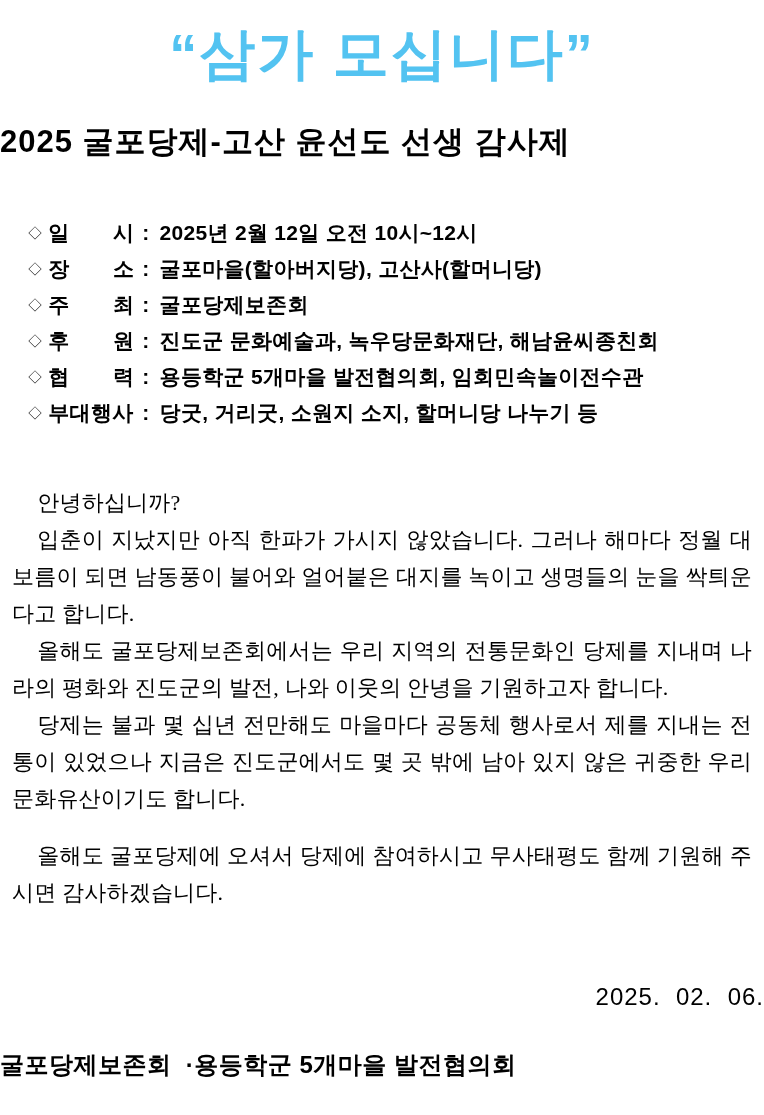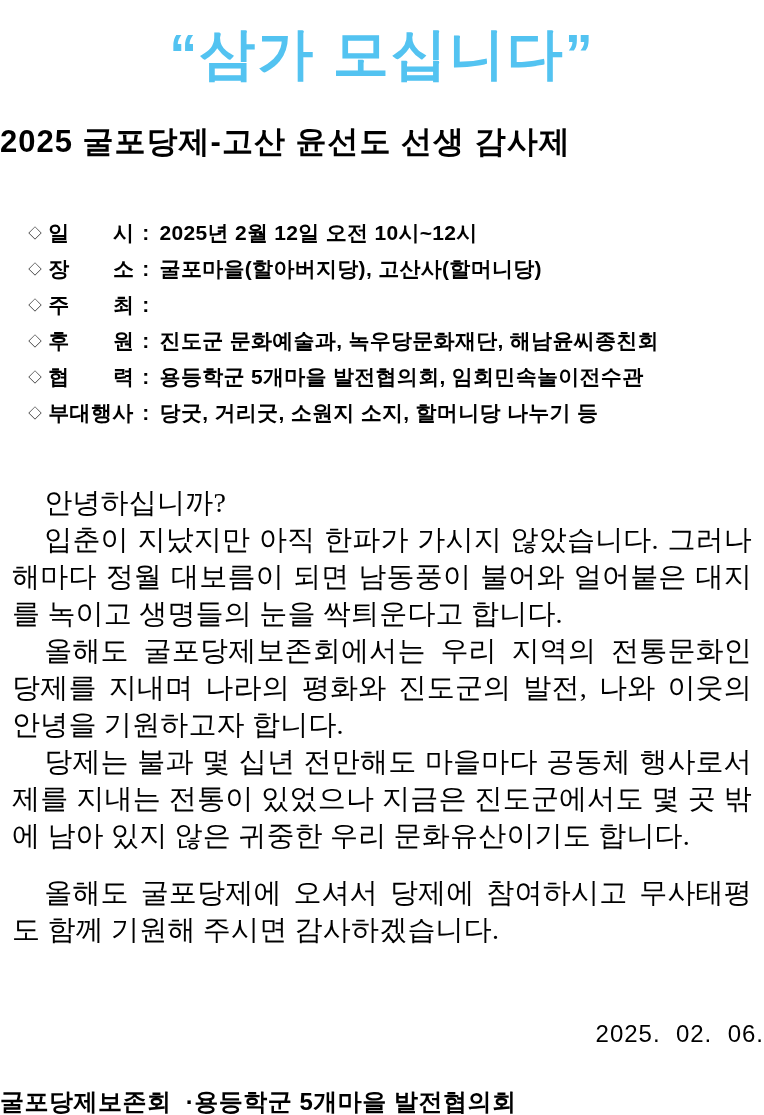--- a/index.html
+++ b/index.html
@@ -59,21 +59,21 @@
     text-align-last: justify;
   }
   .colon {
     flex: none;
     margin: 0 10px 0 8px;
   }
   .dvalue { flex: 1 1 auto; overflow: visible; }
   .letter {
     margin: 52px 12px 0 12px;
     font-family: "Liberation Serif", "DejaVu Serif", serif;
-    font-size: 28px;
+    font-size: 22px;
     line-height: 37px;
     text-align: justify;
     letter-spacing: 0.2px;
   }
   .letter p { text-indent: 1.15em; }
   .letter p.para-gap { margin-top: 20px; }
   .doc-date {
     margin-top: 72px;
     text-align: right;
     font-size: 24px;
@@ -112,20 +112,21 @@
       <span class="bullet">◇</span>
       <span class="dlabel">장 소</span>
       <span class="colon">:</span>
       <span class="dvalue">굴포마을(할아버지당), 고산사(할머니당)</span>
     </div>
 
     <div class="detail-row">
       <span class="bullet">◇</span>
       <span class="dlabel">주 최</span>
       <span class="colon">:</span>
+      <span class="dvalue">굴포당제보존회</span>
     </div>
 
     <div class="detail-row">
       <span class="bullet">◇</span>
       <span class="dlabel">후 원</span>
       <span class="colon">:</span>
       <span class="dvalue">진도군 문화예술과, 녹우당문화재단, 해남윤씨종친회</span>
     </div>
 
     <div class="detail-row">

